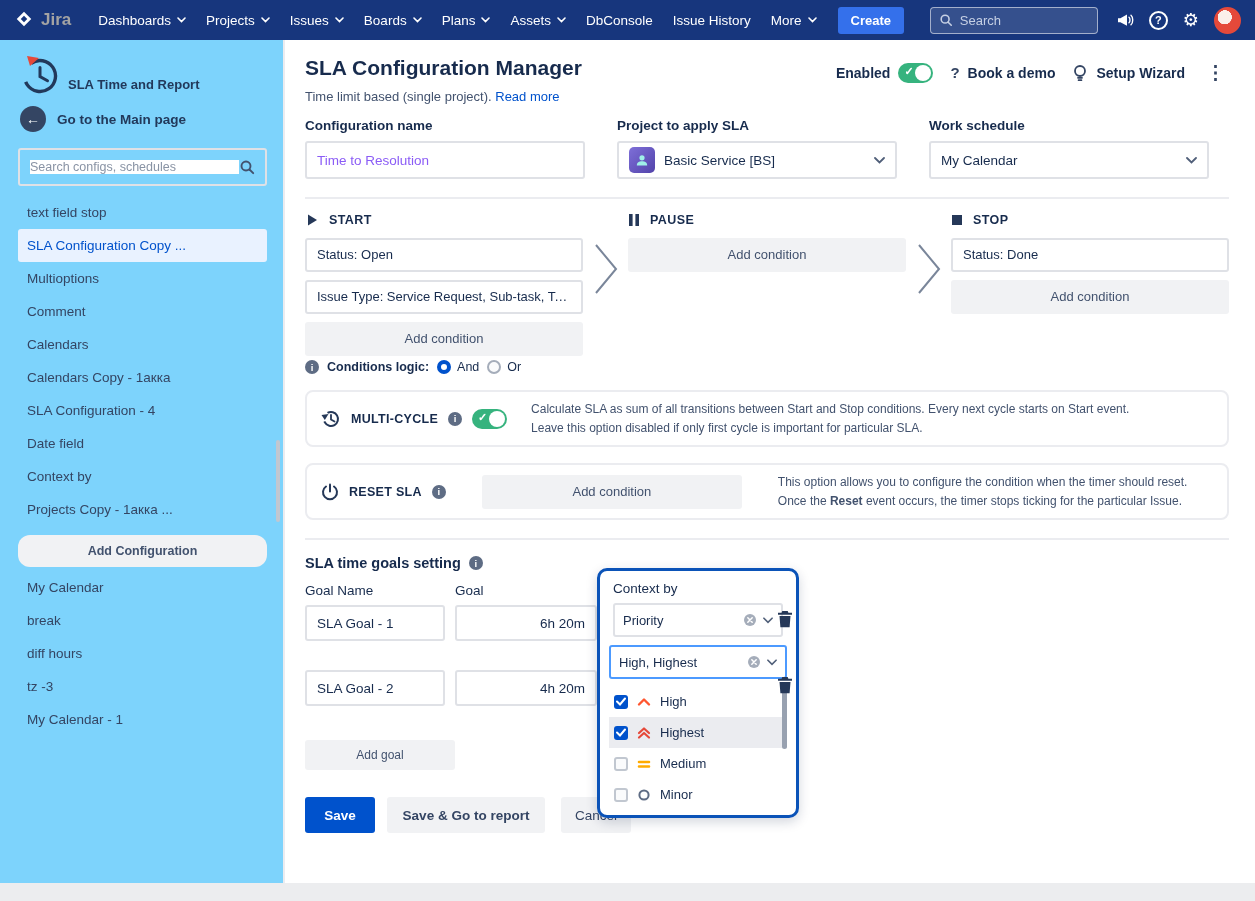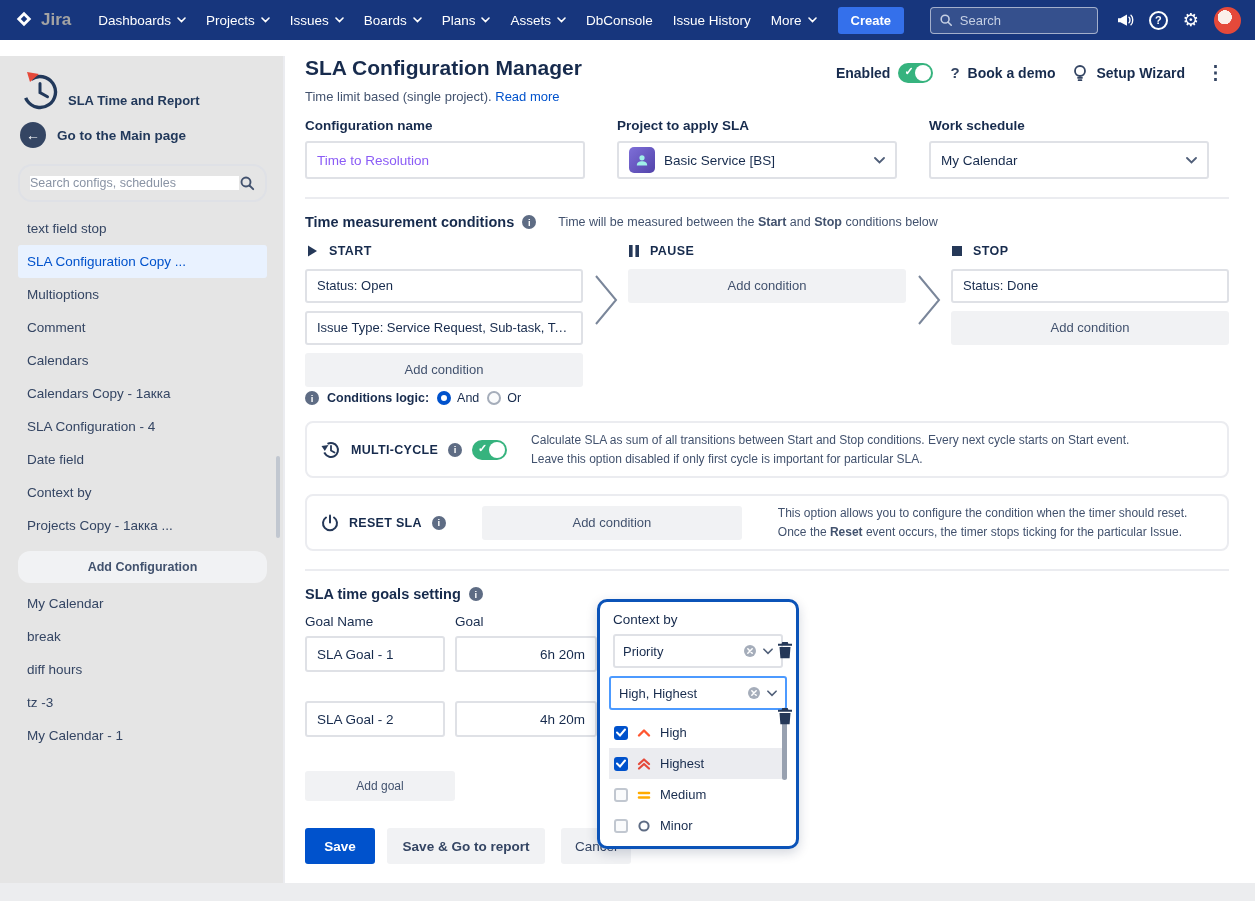--- a/index.html
+++ b/index.html
@@ -14,26 +14,26 @@
   .tn-create { background:#3470EB; color:#fff; font-weight:bold; font-size:13px; padding:6px 13px; border-radius:3px; margin:0 10px; cursor:pointer; white-space:nowrap; }
   .tn-search { margin-left:auto; width:168px; height:27px; background:rgba(255,255,255,0.13); border:1px solid rgba(255,255,255,0.55); border-radius:4px; display:flex; align-items:center; gap:7px; padding:0 8px; }
   .tn-search input { flex:1; min-width:0; background:transparent; border:none; outline:none; color:#fff; font-size:13px; font-family:inherit; }
   .tn-search input::placeholder { color:#C6D0E4; }
   .tn-icons { display:flex; align-items:center; gap:15px; margin-left:16px; }
   .tn-q { width:19px; height:19px; border-radius:50%; border:2px solid #fff; color:#fff; font-size:11px; font-weight:bold; display:flex; align-items:center; justify-content:center; cursor:pointer; }
   .tn-gear { color:#fff; font-size:18px; line-height:1; cursor:pointer; }
   .tn-avatar { width:27px; height:27px; border-radius:50%; background:radial-gradient(circle at 38% 36%, #FBEFEA 0 34%, #E5493A 35% 100%); border:2px solid #E5493A; cursor:pointer; }
 
   
-  .sidebar { position:absolute; top:56px; left:0; width:285px; height:843px; background:#e5e5e5; border-right:2px solid #EBECF0; padding:12px 16px 0 18px; z-index:5; }
+  .sidebar { position:absolute; top:40px; left:0; width:285px; height:843px; background:#7dd3fc; border-right:2px solid #EBECF0; padding:12px 16px 0 18px; z-index:5; }
   .sb-logo-row { display:flex; align-items:flex-end; gap:6px; margin-bottom:10px; }
   .sb-appname { font-weight:bold; font-size:13px; color:#22395B; padding-bottom:4px; }
   .sb-back { display:flex; align-items:center; gap:11px; font-weight:bold; font-size:13.5px; color:#22395B; margin:6px 0 16px 2px; cursor:pointer; }
   .sb-back-circle { width:26px; height:26px; border-radius:50%; background:#344563; color:#fff; display:flex; align-items:center; justify-content:center; font-size:14px; }
-  .sb-search { height:38px; border:2px solid #DFE1E6; border-radius:14px; display:flex; align-items:center; justify-content:space-between; padding:0 10px; margin-bottom:10px; }
+  .sb-search { height:38px; border:2px solid #DFE1E6; border-radius:3px; display:flex; align-items:center; justify-content:space-between; padding:0 10px; margin-bottom:10px; }
   .sb-search input { flex:1; border:none; outline:none; font-size:12.5px; color:#344563; font-family:inherit; }
   .sb-search input::placeholder { color:#8993A4; }
   .sb-item { height:33px; display:flex; align-items:center; padding:0 9px; font-size:13.5px; color:#344563; border-radius:3px; cursor:pointer; white-space:nowrap; overflow:hidden; }
   .sb-item.selected { background:#E9F2FF; color:#0052CC; }
   .sb-addconfig { height:32px; background:#F1F2F4; border-radius:12px; display:flex; align-items:center; justify-content:center; font-size:12.5px; font-weight:bold; color:#42526E; margin:9px 0 4px; cursor:pointer; }
   .sb-ws-head { display:flex; align-items:center; gap:9px; margin:14px 0 6px 2px; font-weight:bold; font-size:13.5px; color:#172B4D; }
   .sb-plus { margin-left:auto; margin-right:4px; width:22px; height:22px; border-radius:50%; background:#22395B; color:#fff; display:flex; align-items:center; justify-content:center; font-size:16px; cursor:pointer; }
   .sb-scrollbar { position:absolute; right:3px; top:400px; width:4px; height:82px; background:#C1C7D0; border-radius:2px; }
 
   
@@ -333,27 +333,20 @@
             <svg width="11" height="7" viewBox="0 0 11 7">
               <path d="M1 1l4.5 4.5L10 1" stroke="#505F79" stroke-width="1.8" fill="none" stroke-linecap="round"></path>
             </svg>
           </span>
       </div>
     </div>
   </div>
 
   <div class="hr"></div>
 
-  <div class="sec-head">
-    <span class="sec-title">Time measurement conditions</span>
-    <span class="info"></span>
-    <span class="cond-hint">
-      <span>Time will be measured between the </span><b>Start</b><span> and </span><b>Stop</b><span> conditions below</span>
-    </span>
-  </div>
 
   <div class="cond-row">
     <div class="cond-col">
       <div class="col-head">
         <span class="icon">
             <svg width="14" height="14" viewBox="0 0 14 14">
               <path d="M3 1.5v11L12 7z" fill="#253858"></path>
             </svg>
           </span>
         <span>START</span>

